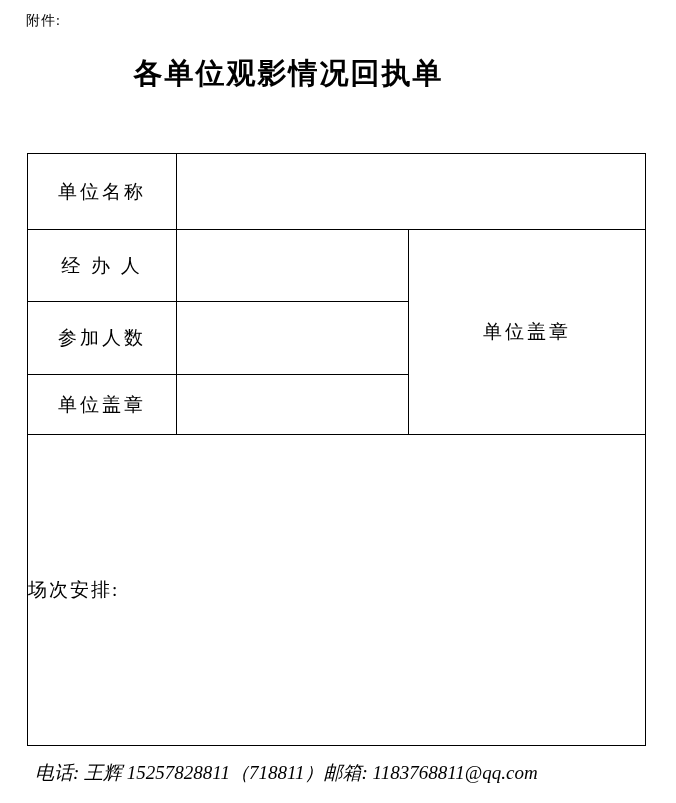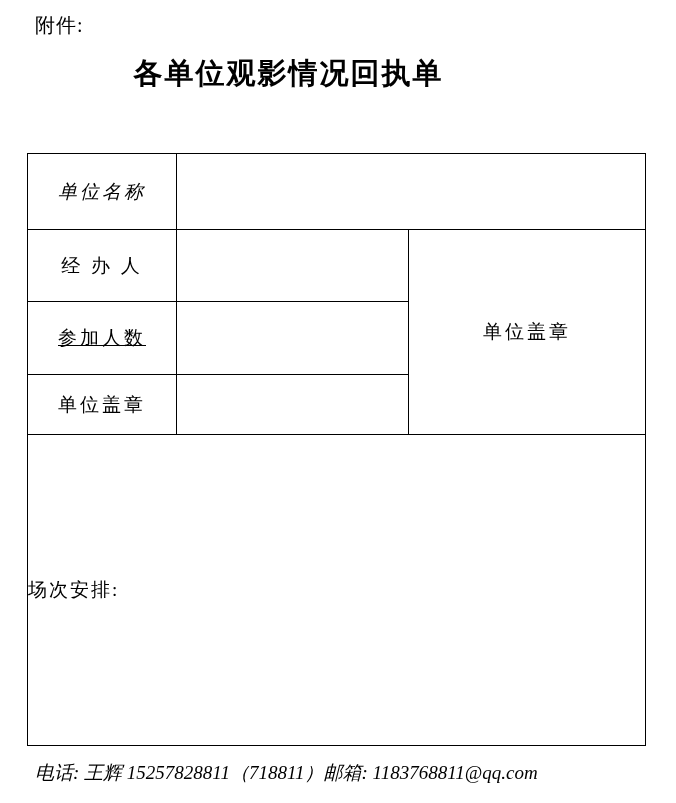--- a/index.html
+++ b/index.html
@@ -11,23 +11,23 @@
     width: 676px;
     height: 803px;
     position: relative;
     font-family: "Liberation Serif", "DejaVu Serif", serif;
     color: #000000;
     overflow: hidden;
   }
 
   .attachment {
     position: absolute;
-    left: 35px;
+    left: 26px;
     top: 12px;
-    font-size: 20px;
+    font-size: 14px;
     letter-spacing: 1px;
     white-space: nowrap;
   }
 
   .doc-title {
     position: absolute;
     left: 0;
     top: 54px;
     width: 577px;
     text-align: center;
@@ -48,23 +48,23 @@
   table.form-table td {
     border: 1.5px solid #000000;
     padding: 0;
     font-size: 19px;
     vertical-align: middle;
   }
   col.c1 { width: 149px; }
   col.c2 { width: 232px; }
   col.c3 { width: 237px; }
 
-  tr.r1 { height: 76px; font-style: italic; }
+  tr.r1 { height: 76px; }
   tr.r2 { height: 72px; }
-  tr.r3 { height: 73px; text-decoration: underline; }
+  tr.r3 { height: 73px; }
   tr.r4 { height: 60px; }
   tr.r5 { height: 311px; }
 
   td.label-cell {
     text-align: center;
     letter-spacing: 3px;
     white-space: nowrap;
   }
   td.stamp-cell {
     text-align: center;

